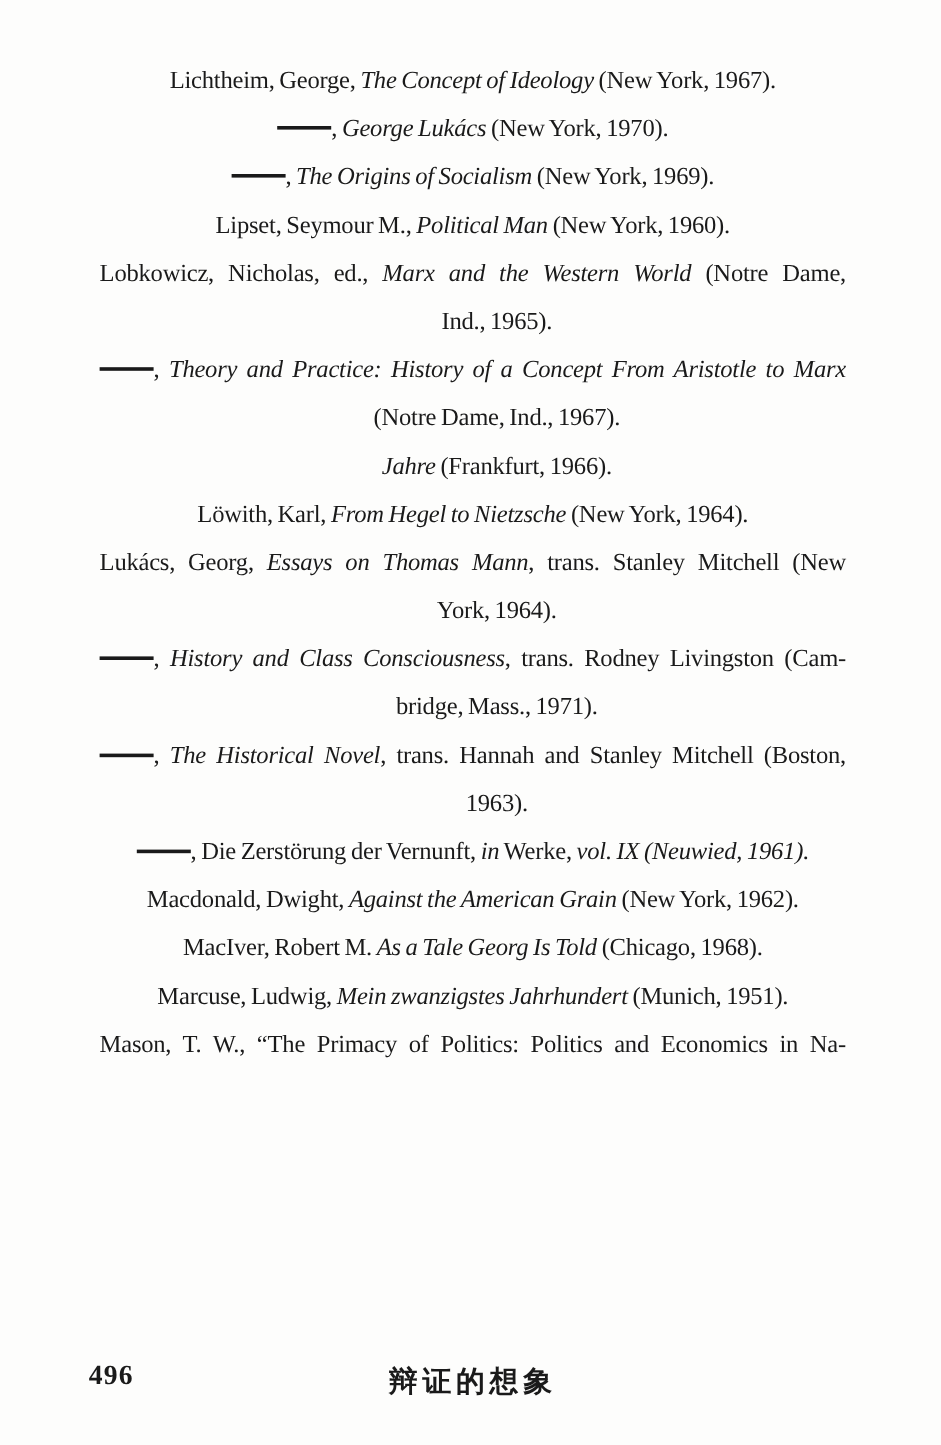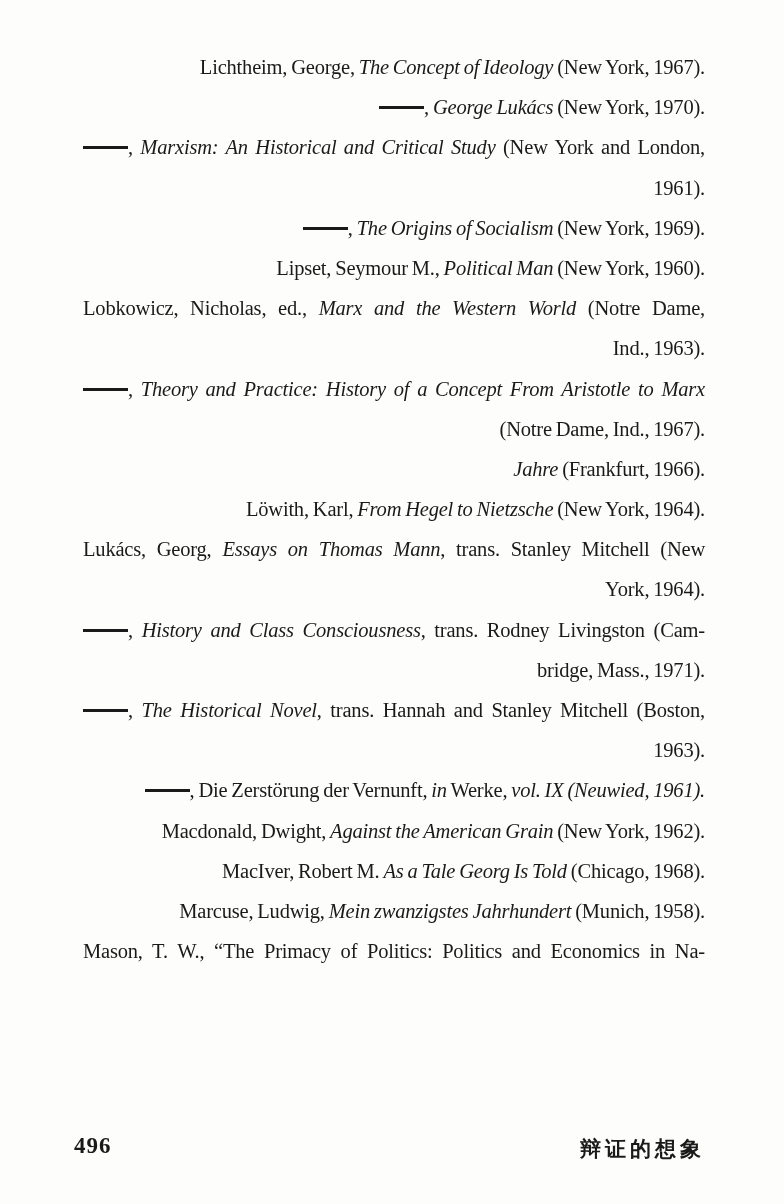--- a/index.html
+++ b/index.html
@@ -18,21 +18,21 @@
     width: 622px;
   }
   .entry { margin: 0; padding: 0; }
   .line {
     font-size: 20.5px;
     line-height: 40.2px;
     height: 40.2px;
     white-space: nowrap;
     letter-spacing: -0.2px;
     word-spacing: -1px;
-    text-align: right;
+    text-align: center;
   }
   .line.indent { padding-left: 40px; }
   .italic { font-style: italic; }
   .roman  { font-style: normal; }
   .dash {
     display: inline-block;
     width: 45px; height: 3px;
     background: #1a1a1a;
     vertical-align: 5px;
   }
@@ -40,51 +40,47 @@
     position: absolute;
     left: 74px; top: 1133px;
     font-size: 23px;
     font-weight: 700;
     letter-spacing: 1px;
   }
   .footer-title {
     position: absolute;
     left: 83px; top: 1135px;
     width: 622px;
-    text-align: right;
-    font-size: 21px;
+    text-align: center;
+    font-size: 24px;
     font-weight: 700;
     letter-spacing: 4px;
     font-family: "DejaVu Sans", "Liberation Sans", sans-serif;
   }
 </style>
 </head>
 <body>
 
 <div class="page">
   <div class="bib">
       <div class="entry">
         <div class="line"><span class="roman">Lichtheim, George, </span><span class="italic">The Concept of Ideology</span><span class="roman"> (New York, 1967).</span></div>
       </div>
       <div class="entry">
         <div class="line"><span class="dash"></span><span class="roman">, </span><span class="italic">George Lukács</span><span class="roman"> (New York, 1970).</span></div>
       </div>
       <div class="entry">
-        <div class="line justify" style="word-spacing: 2.49219px;"><span class="dash"></span><span class="roman">, </span><span class="italic">Marxism: An Historical and Critical Study</span><span class="roman"> (New York and London,</span></div>
-        <div class="line indent"><span class="roman">1961).</span></div>
-      </div>
-      <div class="entry">
         <div class="line"><span class="dash"></span><span class="roman">, </span><span class="italic">The Origins of Socialism</span><span class="roman"> (New York, 1969).</span></div>
       </div>
       <div class="entry">
         <div class="line"><span class="roman">Lipset, Seymour M., </span><span class="italic">Political Man</span><span class="roman"> (New York, 1960).</span></div>
       </div>
       <div class="entry">
         <div class="line justify" style="word-spacing: 6.82986px;"><span class="roman">Lobkowicz, Nicholas, ed., </span><span class="italic">Marx and the Western World</span><span class="roman"> (Notre Dame,</span></div>
-        <div class="line indent"><span class="roman">Ind., 1963).</span></div>
+        <div class="line indent"><span class="roman">Ind., 1965).</span></div>
       </div>
       <div class="entry">
         <div class="line justify" style="word-spacing: 2.92756px;"><span class="dash"></span><span class="roman">, </span><span class="italic">Theory and Practice: History of a Concept From Aristotle to Marx</span></div>
         <div class="line indent"><span class="roman">(Notre Dame, Ind., 1967).</span></div>
       </div>
       <div class="entry">
         <div class="line indent"><span class="italic">Jahre</span><span class="roman"> (Frankfurt, 1966).</span></div>
       </div>
       <div class="entry">
         <div class="line"><span class="roman">Löwith, Karl, </span><span class="italic">From Hegel to Nietzsche</span><span class="roman"> (New York, 1964).</span></div>
@@ -104,21 +100,21 @@
       <div class="entry">
         <div class="line"><span class="dash"></span><span class="roman">, Die Zerstörung der Vernunft, </span><span class="italic">in</span><span class="roman"> Werke, </span><span class="italic">vol. IX (Neuwied, 1961).</span></div>
       </div>
       <div class="entry">
         <div class="line"><span class="roman">Macdonald, Dwight, </span><span class="italic">Against the American Grain</span><span class="roman"> (New York, 1962).</span></div>
       </div>
       <div class="entry">
         <div class="line"><span class="roman">MacIver, Robert M. </span><span class="italic">As a Tale Georg Is Told</span><span class="roman"> (Chicago, 1968).</span></div>
       </div>
       <div class="entry">
-        <div class="line"><span class="roman">Marcuse, Ludwig, </span><span class="italic">Mein zwanzigstes Jahrhundert</span><span class="roman"> (Munich, 1958).</span></div>
+        <div class="line"><span class="roman">Marcuse, Ludwig, </span><span class="italic">Mein zwanzigstes Jahrhundert</span><span class="roman"> (Munich, 1951).</span></div>
       </div>
       <div class="entry">
       </div>
       <div class="entry">
         <div class="line justify" style="word-spacing: 4.8125px;"><span class="roman">Mason, T. W., “The Primacy of Politics: Politics and Economics in Na-</span></div>
       </div>
     </div>
   <div class="footer-pagenum">496</div>
   <div class="footer-title">辩证的想象</div>
 </div>

